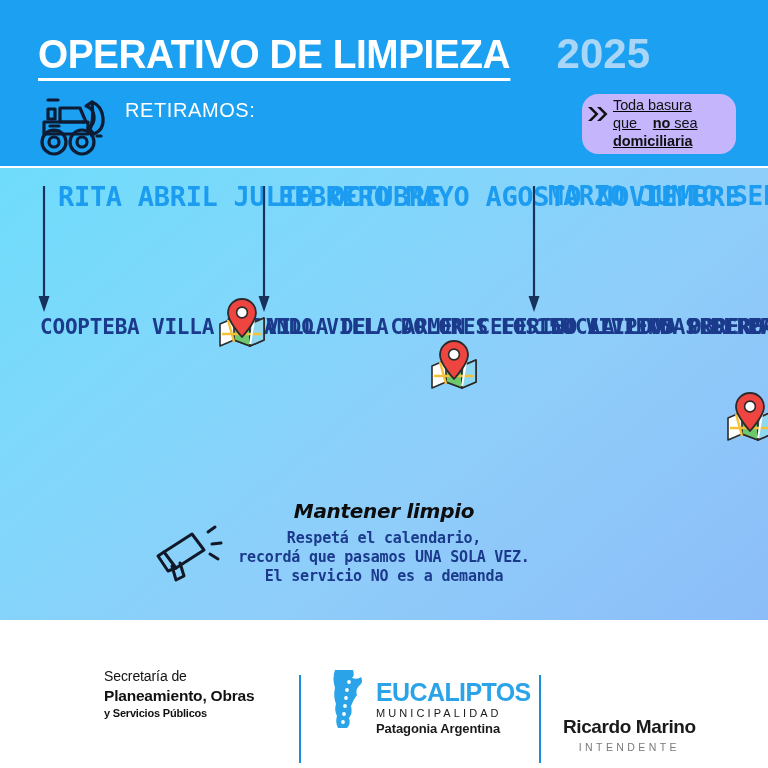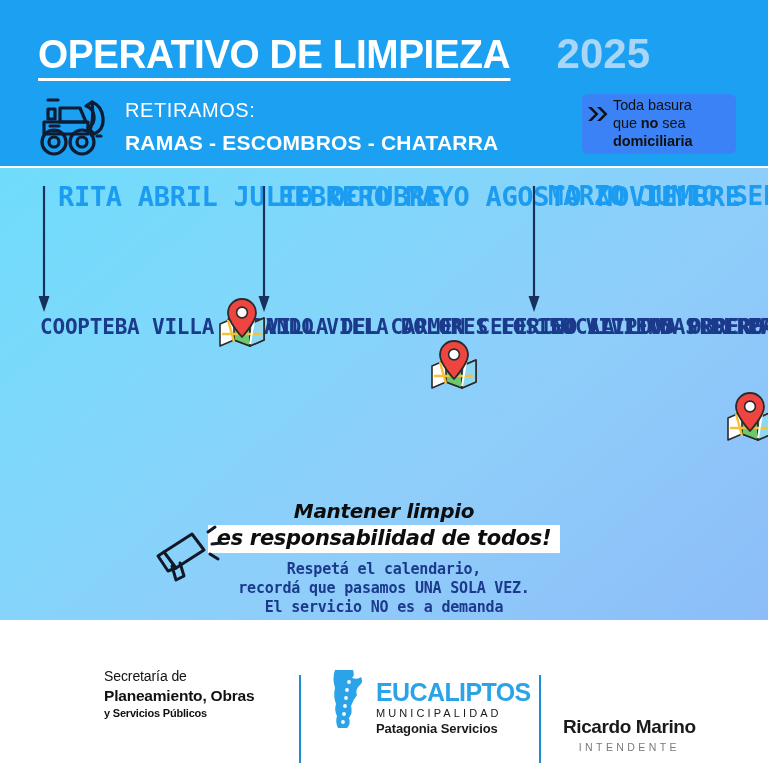--- a/index.html
+++ b/index.html
@@ -61,36 +61,37 @@
     white-space: nowrap;
   }
   .tractor-icon {
     position: absolute; left: 30px; top: 92px;
     width: 86px; height: 66px;
   }
 
   .badge {
     position: absolute; left: 582px; top: 94px;
     width: 154px; height: 60px;
-    background: #3b82f6;
-    border-radius: 6px;
+    background: #c4b5fd;
+    border-radius: 16px;
     display: flex; align-items: center;
     padding: 3px 7px 3px 6px;
     gap: 3px;
+    text-decoration: underline;
   }
   .badge-arrows {
     font-size: 17px; font-weight: bold; color: #111111;
     letter-spacing: -2.5px; line-height: 1;
     flex: 0 0 auto; margin-top: -17px;
   }
   .badge-text {
     font-size: 14.5px; color: #111111; line-height: 1.23;
     letter-spacing: -0.1px;
   }
-  .badge-text b { font-weight: bold; }
+  .badge-text b { font-weight: bold; margin-left: 12px; }
   .badge-text .l3 { font-weight: bold; }
 
   
   .body-area {
     position: absolute; left: 0; top: 168px;
     width: 768px; height: 452px;
     background: linear-gradient(140deg, #6fdcfb 0%, #7fd8fb 28%, #8fcdfa 62%, #8cbdf8 100%);
   }
 
   .column { position: absolute; top: 0; }
@@ -228,21 +229,20 @@
         <circle cx="52" cy="50" r="12"></circle>
         <circle cx="52" cy="50" r="5"></circle>
         <path d="M62 10 q2 18 -2 28"></path>
         <path d="M62 10 q10 4 11 16 q1 12 -9 16 l-6 -6 q7 -4 6 -12 q-1 -8 -8 -10 z"></path>
         <path d="M67 44 h4"></path>
       </svg>
     </div>
 
     <div class="retiramos-block">
       <div class="retiramos-label">RETIRAMOS:</div>
-      <div class="retiramos-items">RAMAS - ESCOMBROS - CHATARRA</div>
     </div>
 
     <div class="badge">
       <div class="badge-arrows">
         <svg viewBox="0 0 22 14" width="22" height="14" fill="#111111">
           <polygon points="0,0 7,7 0,14 3.5,14 10.5,7 3.5,0"></polygon>
           <polygon points="9,0 16,7 9,14 12.5,14 19.5,7 12.5,0"></polygon>
         </svg>
       </div>
       <div class="badge-text">
@@ -365,23 +365,20 @@
       <svg viewBox="0 0 74 66" width="74" height="66" fill="none" stroke="#111827" stroke-width="3" stroke-linecap="round" stroke-linejoin="round">
         <path d="M12 30 L40 12 L52 28 L24 46 Z"></path>
         <path d="M12 30 L6 34 L16 49 L24 46"></path>
         <path d="M20 44 L24 58 L32 54 L28 41"></path>
         <path d="M56 10 l7 -5"></path>
         <path d="M60 22 l9 -1"></path>
         <path d="M58 32 l8 5"></path>
       </svg>
     </div>
     <div class="msg-line-1">Mantener limpio</div>
-    <div class="msg-line-2-wrap">
-      <span class="msg-line-2">es responsabilidad de todos!</span>
-    </div>
     <pre class="msg-sub">Respetá el calendario,
 recordá que pasamos UNA SOLA VEZ.
 El servicio NO es a demanda</pre>
   </div>
 
   <div class="footer">
     <div class="footer-inner">
 
       <div class="foot-sec">
         <div class="l1">Secretaría de</div>
@@ -401,21 +398,21 @@
             <circle cx="16" cy="22" r="1.9" fill="#ffffff"></circle>
             <circle cx="15" cy="30" r="1.9" fill="#ffffff"></circle>
             <circle cx="14" cy="38" r="1.9" fill="#ffffff"></circle>
             <circle cx="13" cy="46" r="1.9" fill="#ffffff"></circle>
             <circle cx="12" cy="54" r="1.9" fill="#ffffff"></circle>
           </svg>
         </div>
         <div class="logo-text">
           <div class="logo-title">EUCALIPTOS</div>
           <div class="logo-sub1">MUNICIPALIDAD</div>
-          <div class="logo-sub2">Patagonia Servicios</div>
+          <div class="logo-sub2">Patagonia Argentina</div>
         </div>
       </div>
 
       <div class="divider div-2"></div>
     </div>
   </div>
 
   <div class="mayor">
     <div class="mayor-name">Ricardo Marino</div>
     <div class="mayor-role">INTENDENTE</div>

